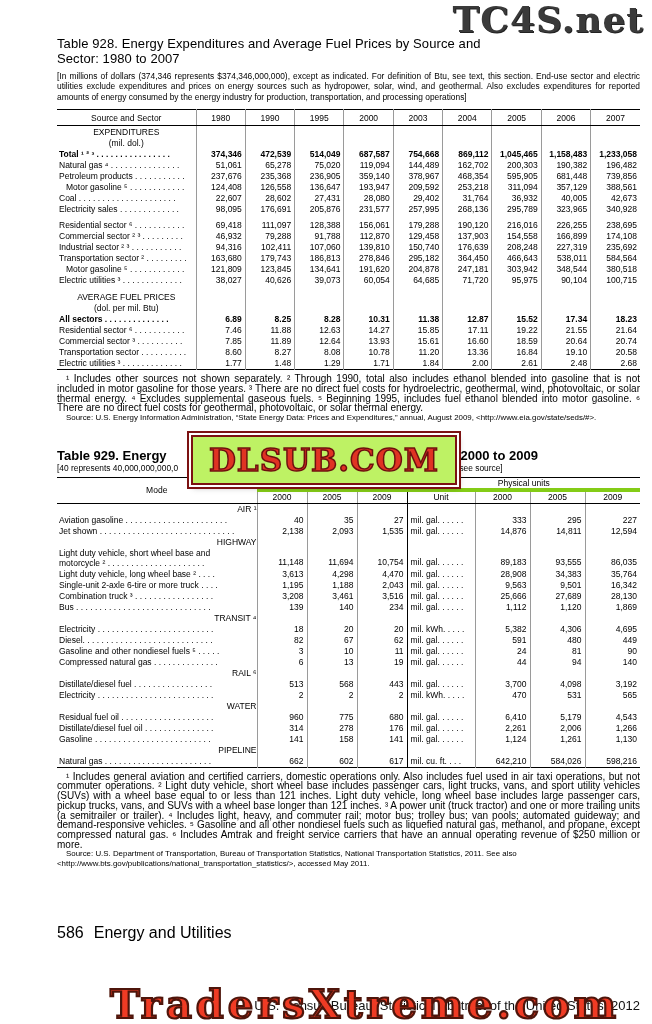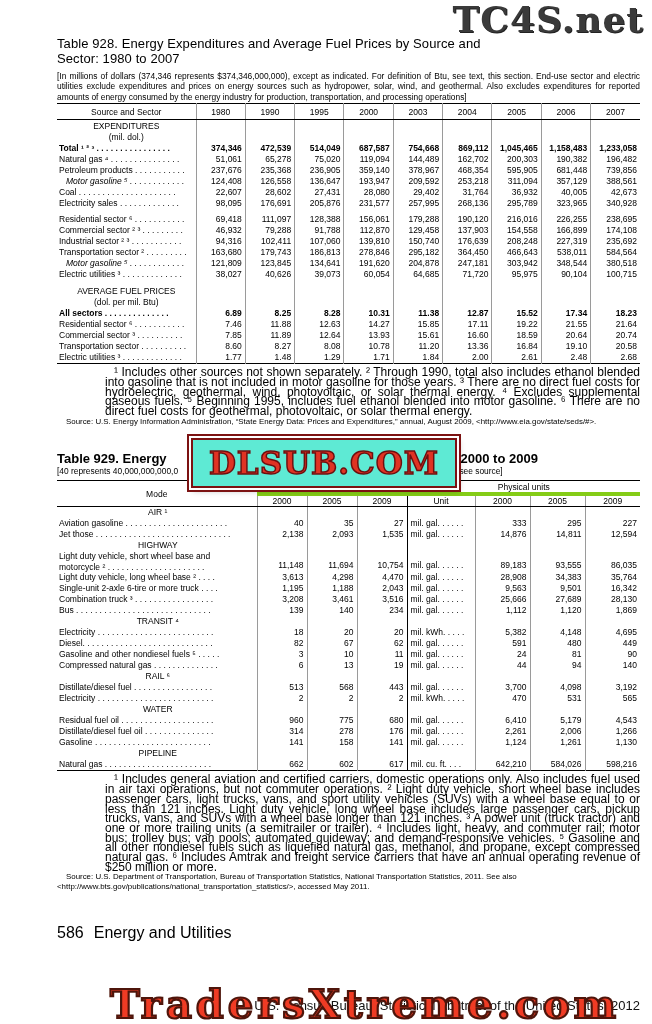--- a/index.html
+++ b/index.html
@@ -11,45 +11,45 @@
   }
   .content { position: absolute; left: 57px; top: 0; width: 583px; }
 
   
   .tbl-title { margin-top: 37px; font-size: 13px; font-weight: normal; line-height: 14.5px; letter-spacing: .1px; }
   .headnote { margin-top: 5px; font-size: 8.4px; line-height: 10.4px; text-align: justify; }
 
   
   table { border-collapse: collapse; table-layout: fixed; width: 583px;
           border-top: 1.5px solid #000; border-bottom: 1px solid #000; }
-  .t928 table { margin-top: 1px; }
+  .t928 table { margin-top: 7px; }
   .t929 table { margin-top: 4px; }
   th { font-weight: normal; font-size: 8.5px; text-align: center; vertical-align: middle; }
   .t928 thead th { height: 16px; border-bottom: 1px solid #000; }
   .t929 thead th { height: 13px; }
   .t929 thead .grp { border-bottom: 4px solid #84cc16; }
   .t929 thead .mode-h { border-bottom: 1px solid #000; }
   .t929 thead tr:last-child th { border-bottom: 1px solid #000; }
   td { font-size: 8.5px; vertical-align: middle; }
   .stub { text-align: left; padding-left: 2px; white-space: nowrap; overflow: hidden; height: 11px; line-height: 11px; }
   .val  { text-align: right; padding-right: 3px; white-space: nowrap; overflow: hidden; height: 11px; line-height: 11px; }
   .unit { text-align: left; padding-left: 3px; white-space: nowrap; overflow: hidden; height: 11px; line-height: 11px; }
   .bl  { border-left: 1px solid #9a9a9a; }
   .blk { border-left: 1px solid #000; }
   .bold { font-weight: bold; }
-  .indent { padding-left: 9px; font-style: italic; }
+  .indent { padding-left: 9px; }
   .section { text-align: center; height: 22px; line-height: 10.5px; padding: 1px 0; }
   .section div { text-align: center; white-space: nowrap; }
-  .section929 { text-align: center; }
+  .section929 { text-align: right; }
   tr.blank td { height: 5px; line-height: 5px; }
   .two-line { height: 21px; line-height: 10.5px; }
   .two-line div { white-space: nowrap; overflow: hidden; }
   .vb { vertical-align: bottom; padding-bottom: 1px; }
 
-  .fnotes { margin-top: 4px; font-size: 12px; line-height: 9.7px; text-indent: 9px; text-align: justify; margin-left: 48px; }
+  .fnotes { margin-top: 4px; font-size: 10px; line-height: 9.7px; text-indent: 9px; text-align: justify; }
   .srcnote { font-size: 7.9px; line-height: 9.7px; text-indent: 9px; }
 
   .t929-head { position: relative; margin-top: 25px; }
   .t929-title { font-size: 13px; font-weight: bold; line-height: 15px; white-space: nowrap; }
   .t929-note { font-size: 8.4px; line-height: 10px; white-space: nowrap; }
   .gap-title { display: inline-block; width: 286px; }
   .gap-note  { display: inline-block; width: 272px; }
 
   
   .t928 col.c-stub { width: 139px; } .t928 col.c-yr { width: 49.33px; }
@@ -58,21 +58,21 @@
 
   
   .wm-top {
     position: absolute; top: -2px; right: 8px; z-index: 6;
     font-family: "DejaVu Serif", serif; font-weight: bold;
     font-size: 36px; letter-spacing: 1px; color: #3a3a3a;
     text-shadow: 1px 1px 0 #222;
   }
   .wm-mid {
     position: absolute; left: 134px; top: -13px; width: 266px; height: 50px; z-index: 6;
-    background: #5eead4; border: 2px solid #7c1212;
+    background: #bef264; border: 2px solid #7c1212;
     box-shadow: 0 0 0 2px #fff, 0 0 0 4px #7c1212, 2px 3px 6px rgba(0,0,0,.25);
     display: flex; align-items: center; justify-content: center;
   }
   .wm-mid span {
     font-family: "DejaVu Serif", serif; font-weight: bold; font-size: 31px;
     color: #e03323; letter-spacing: 1px;
     -webkit-text-stroke: 1.5px #6d0f0f;
   }
   .wm-bottom {
     position: absolute; left: 86px; right: 8px; top: 980px; z-index: 6;
@@ -450,21 +450,21 @@
             <td class="stub">Aviation gasoline  . . . . . . . . . . . . . . . . . . . . . .</td>
             <td class="val bl">40</td>
             <td class="val bl">35</td>
             <td class="val bl">27</td>
             <td class="unit blk">mil. gal. . . . . .</td>
             <td class="val bl">333</td>
             <td class="val bl">295</td>
             <td class="val bl">227</td>
           </tr>
           <tr>
-            <td class="stub">Jet those . . . . . . . . . . . . . . . . . . . . . . . . . . . . .</td>
+            <td class="stub">Jet shown . . . . . . . . . . . . . . . . . . . . . . . . . . . . .</td>
             <td class="val bl">2,138</td>
             <td class="val bl">2,093</td>
             <td class="val bl">1,535</td>
             <td class="unit blk">mil. gal. . . . . .</td>
             <td class="val bl">14,876</td>
             <td class="val bl">14,811</td>
             <td class="val bl">12,594</td>
           </tr>
           <tr>
             <td class="stub section929">HIGHWAY</td>
@@ -539,21 +539,21 @@
             <td class="val bl"></td>
             <td class="val bl"></td>
           </tr>
           <tr>
             <td class="stub">Electricity . . . . . . . . . . . . . . . . . . . . . . . . .</td>
             <td class="val bl">18</td>
             <td class="val bl">20</td>
             <td class="val bl">20</td>
             <td class="unit blk">mil. kWh. . . . .</td>
             <td class="val bl">5,382</td>
-            <td class="val bl">4,148</td>
+            <td class="val bl">4,306</td>
             <td class="val bl">4,695</td>
           </tr>
           <tr>
             <td class="stub">Diesel. . . . . . . . . . . . . . . . . . . . . . . . . . . .</td>
             <td class="val bl">82</td>
             <td class="val bl">67</td>
             <td class="val bl">62</td>
             <td class="unit blk">mil. gal. . . . . .</td>
             <td class="val bl">591</td>
             <td class="val bl">480</td>

